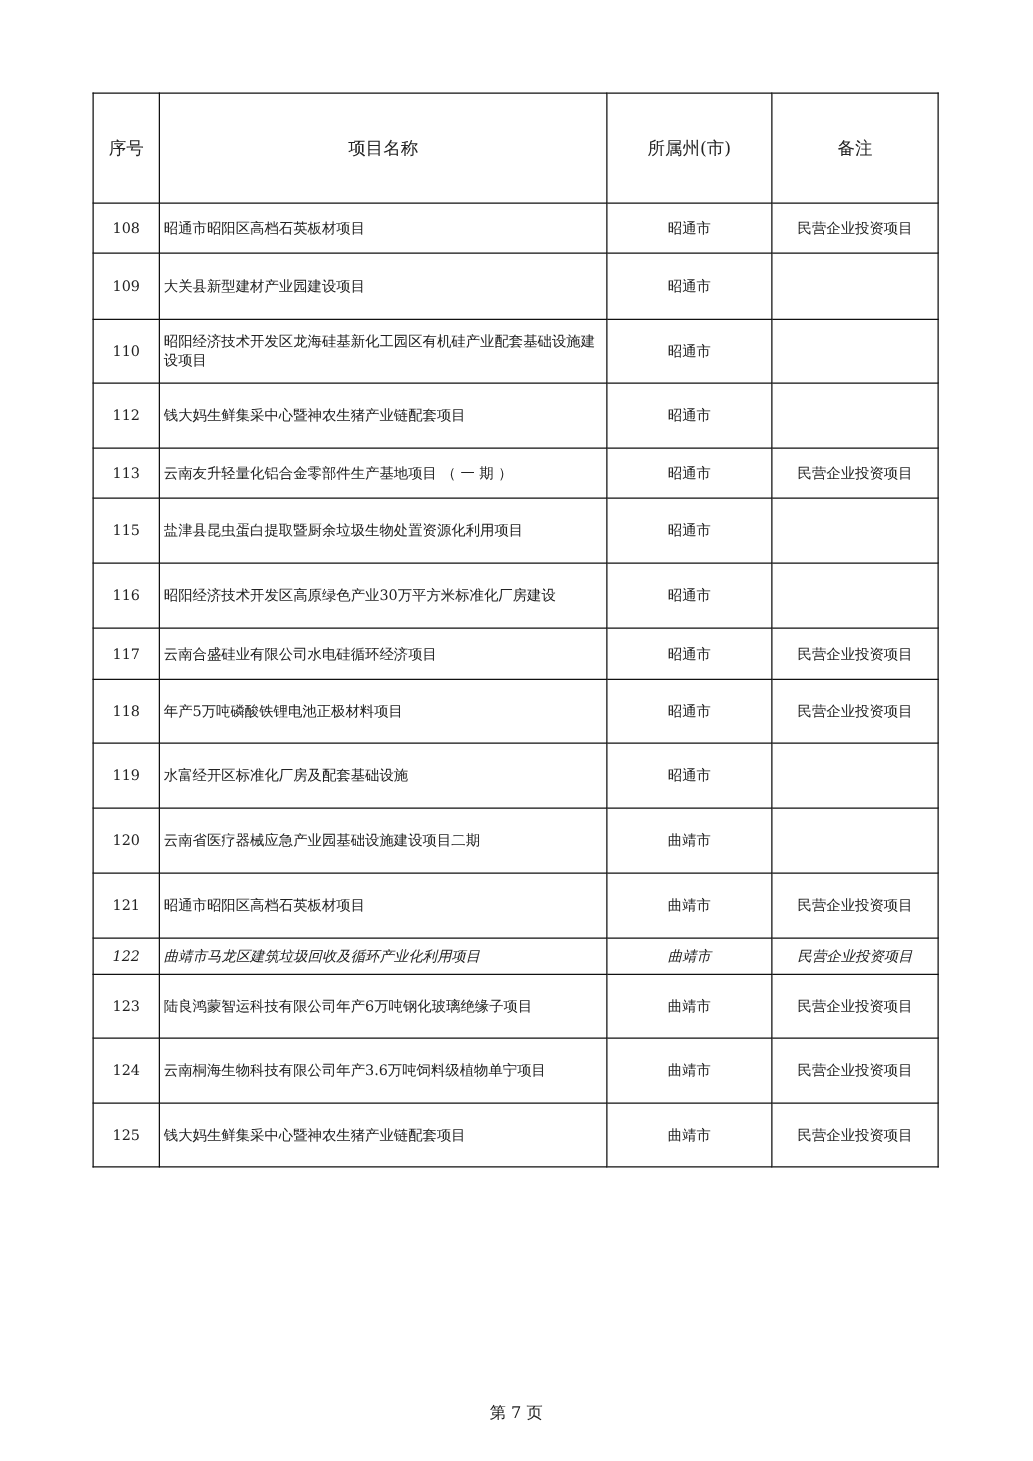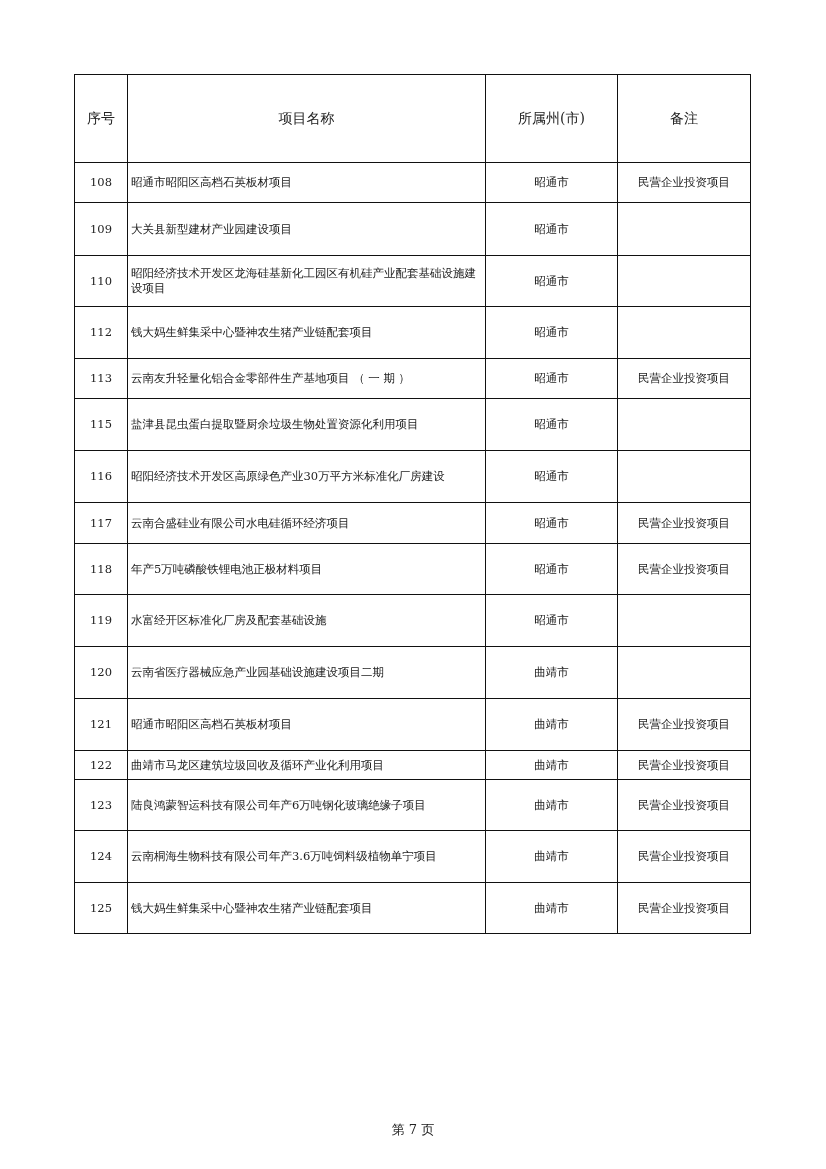--- a/index.html
+++ b/index.html
@@ -98,21 +98,21 @@
         <td class="name">云南省医疗器械应急产业园基础设施建设项目二期</td>
         <td class="city">曲靖市</td>
         <td class="note"></td>
       </tr>
       <tr style="height: 52px;">
         <td class="num">121</td>
         <td class="name">昭通市昭阳区高档石英板材项目</td>
         <td class="city">曲靖市</td>
         <td class="note">民营企业投资项目</td>
       </tr>
-      <tr style="height: 29px;">
+      <tr style="height: 29px; font-style: italic;">
         <td class="num">122</td>
         <td class="name">曲靖市马龙区建筑垃圾回收及循环产业化利用项目</td>
         <td class="city">曲靖市</td>
         <td class="note">民营企业投资项目</td>
       </tr>
       <tr style="height: 51px;">
         <td class="num">123</td>
         <td class="name">陆良鸿蒙智运科技有限公司年产6万吨钢化玻璃绝缘子项目</td>
         <td class="city">曲靖市</td>
         <td class="note">民营企业投资项目</td>

